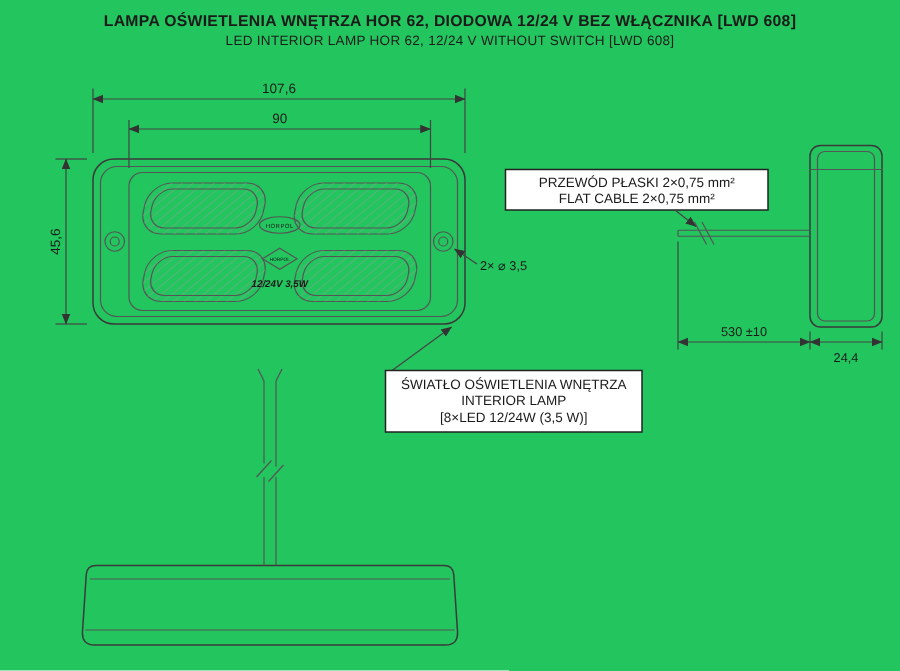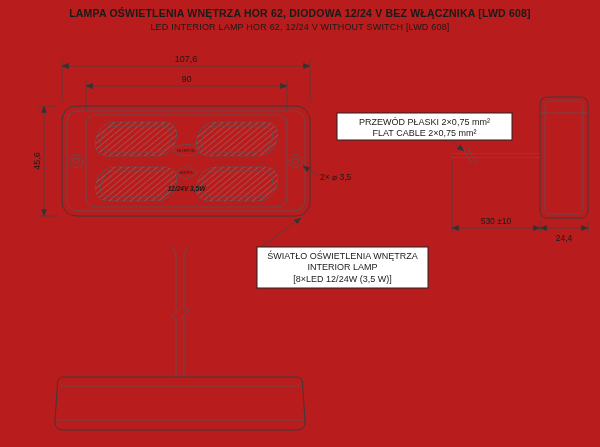--- a/index.html
+++ b/index.html
@@ -7,21 +7,21 @@
     padding: 0;
     background: #ffffff;
     width: 600px;
     height: 447px;
     overflow: hidden;
     font-family: "Liberation Sans", sans-serif;
   }
   .sheet {
     width: 600px;
     height: 447px;
-    background: #b91c1c;
+    background: #22c55e;
     position: relative;
   }
   svg { display: block; }
   svg text { fill: #1a1a1a; font-family: "Liberation Sans", sans-serif; }
   .t-title   { font-size: 10.5px; font-weight: 600; text-anchor: middle; letter-spacing: 0.2px; }
   .t-sub     { font-size: 9px;    font-weight: 400; text-anchor: middle; letter-spacing: 0.2px; }
   .t-dim     { font-size: 9px;    text-anchor: middle; }
   .t-dim-s   { font-size: 8.5px;  text-anchor: middle; }
   .t-dim-l   { font-size: 8.5px;  text-anchor: start; }
   .t-label   { font-size: 9px;    text-anchor: middle; }

